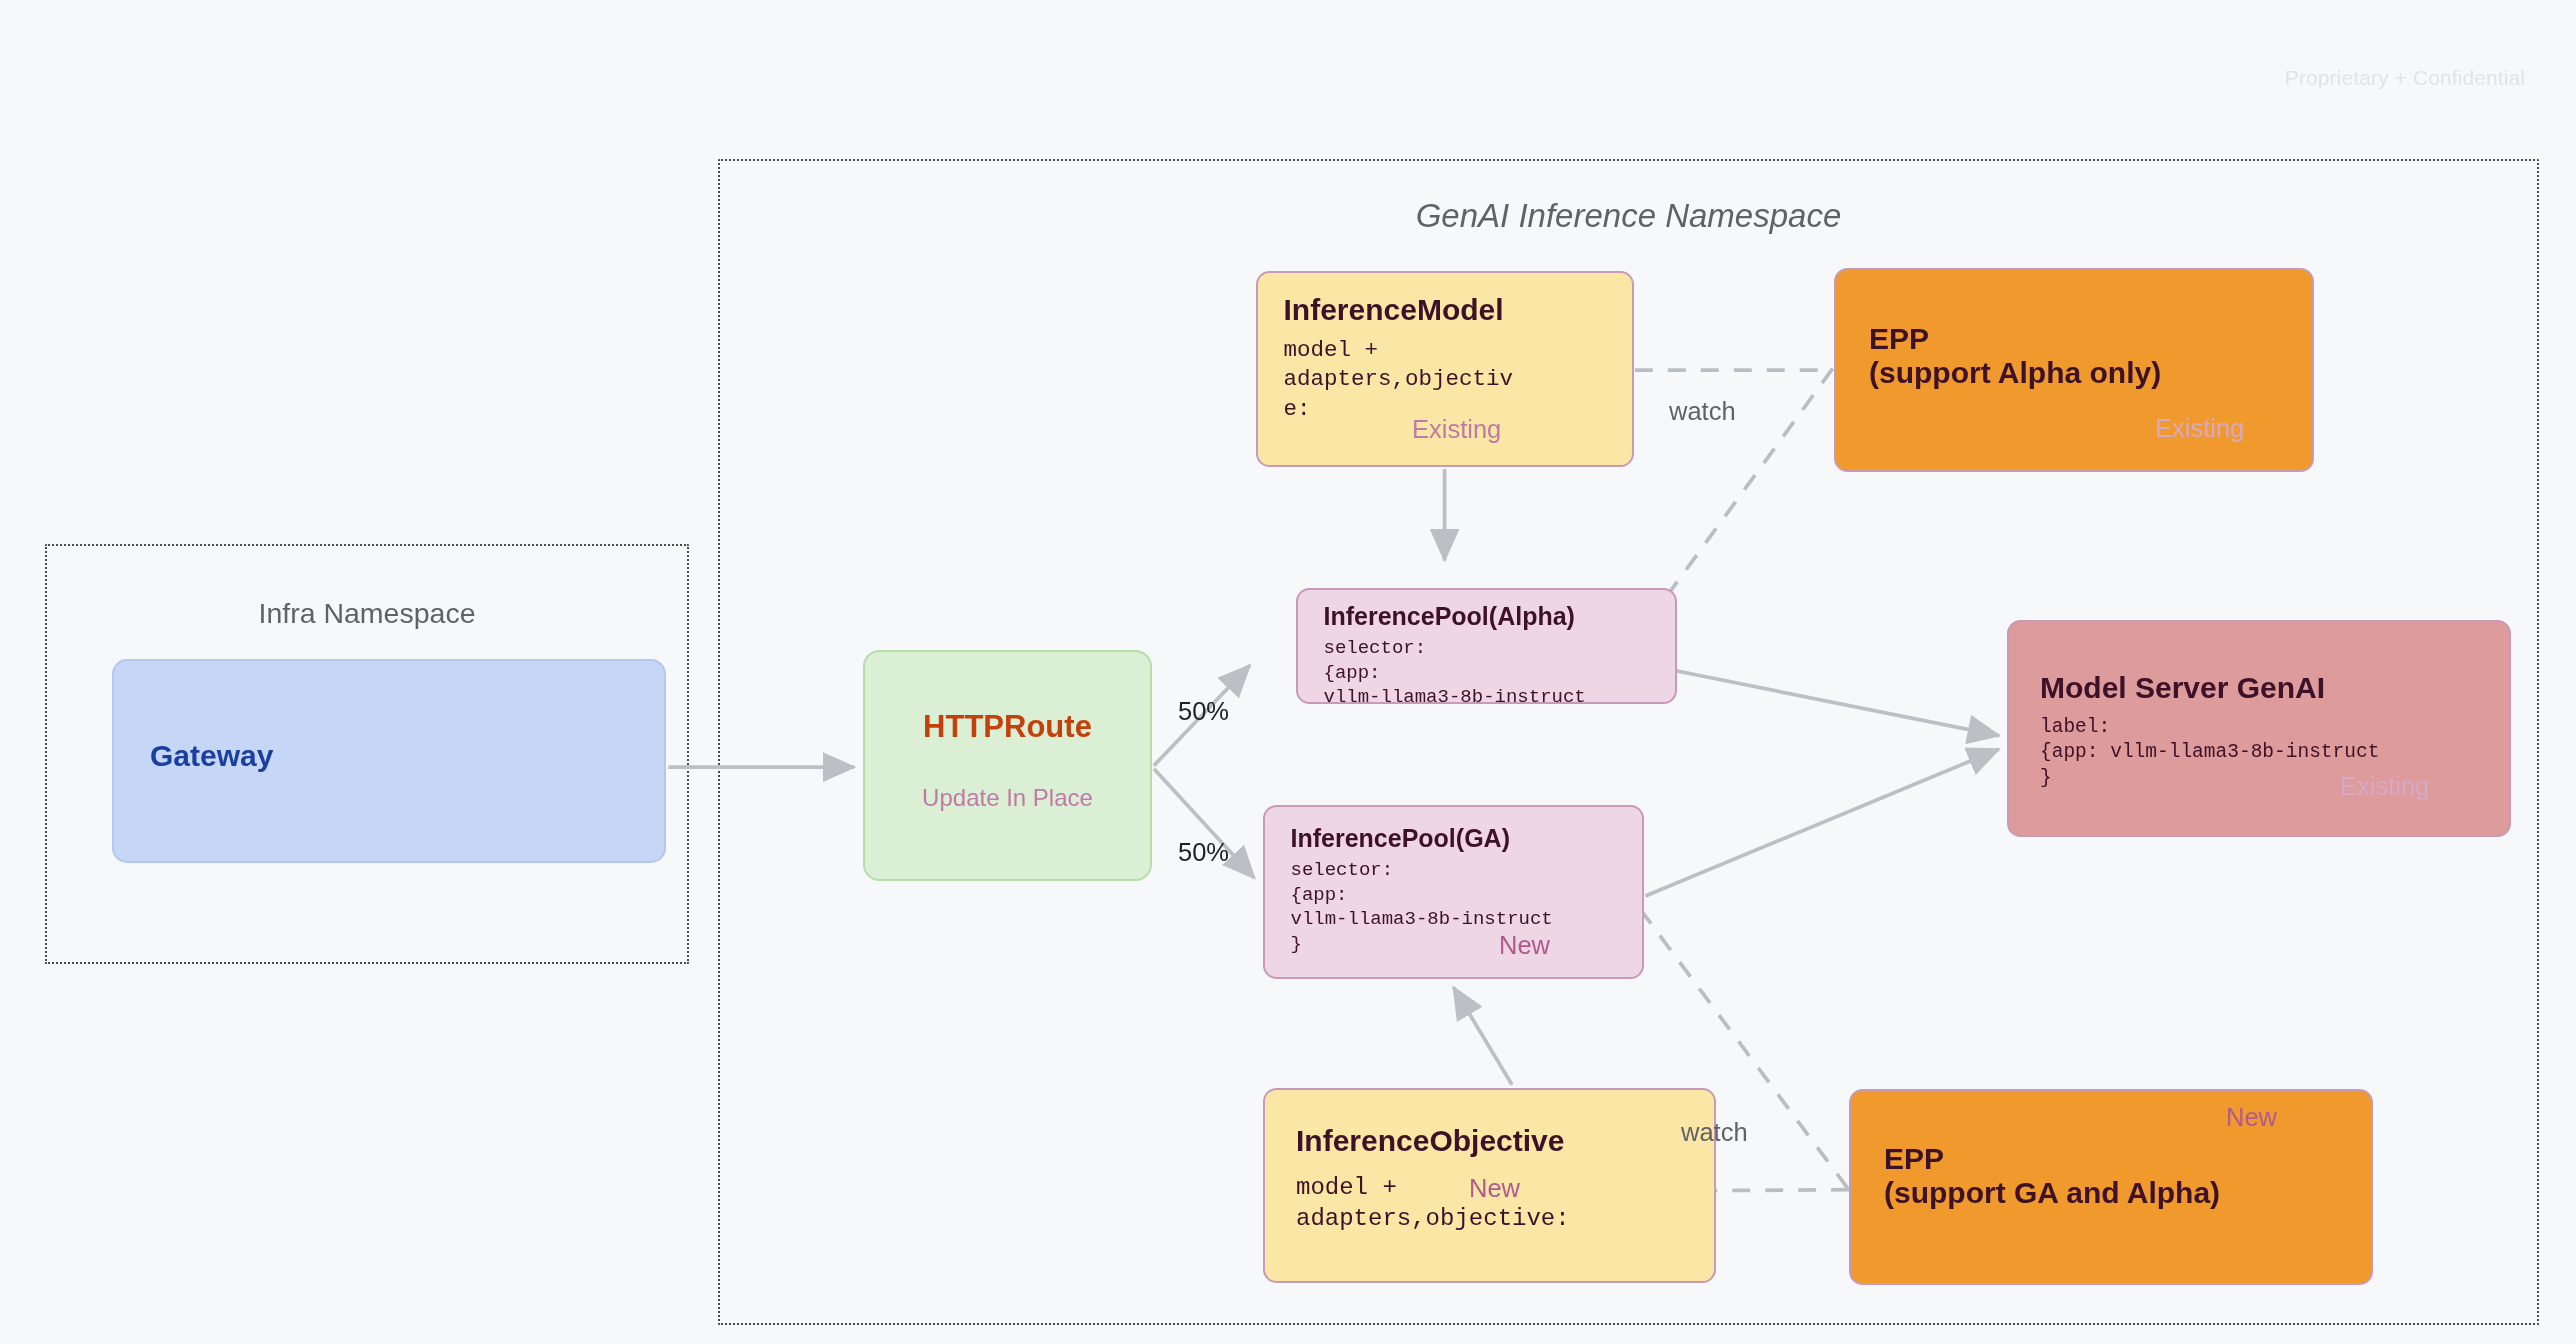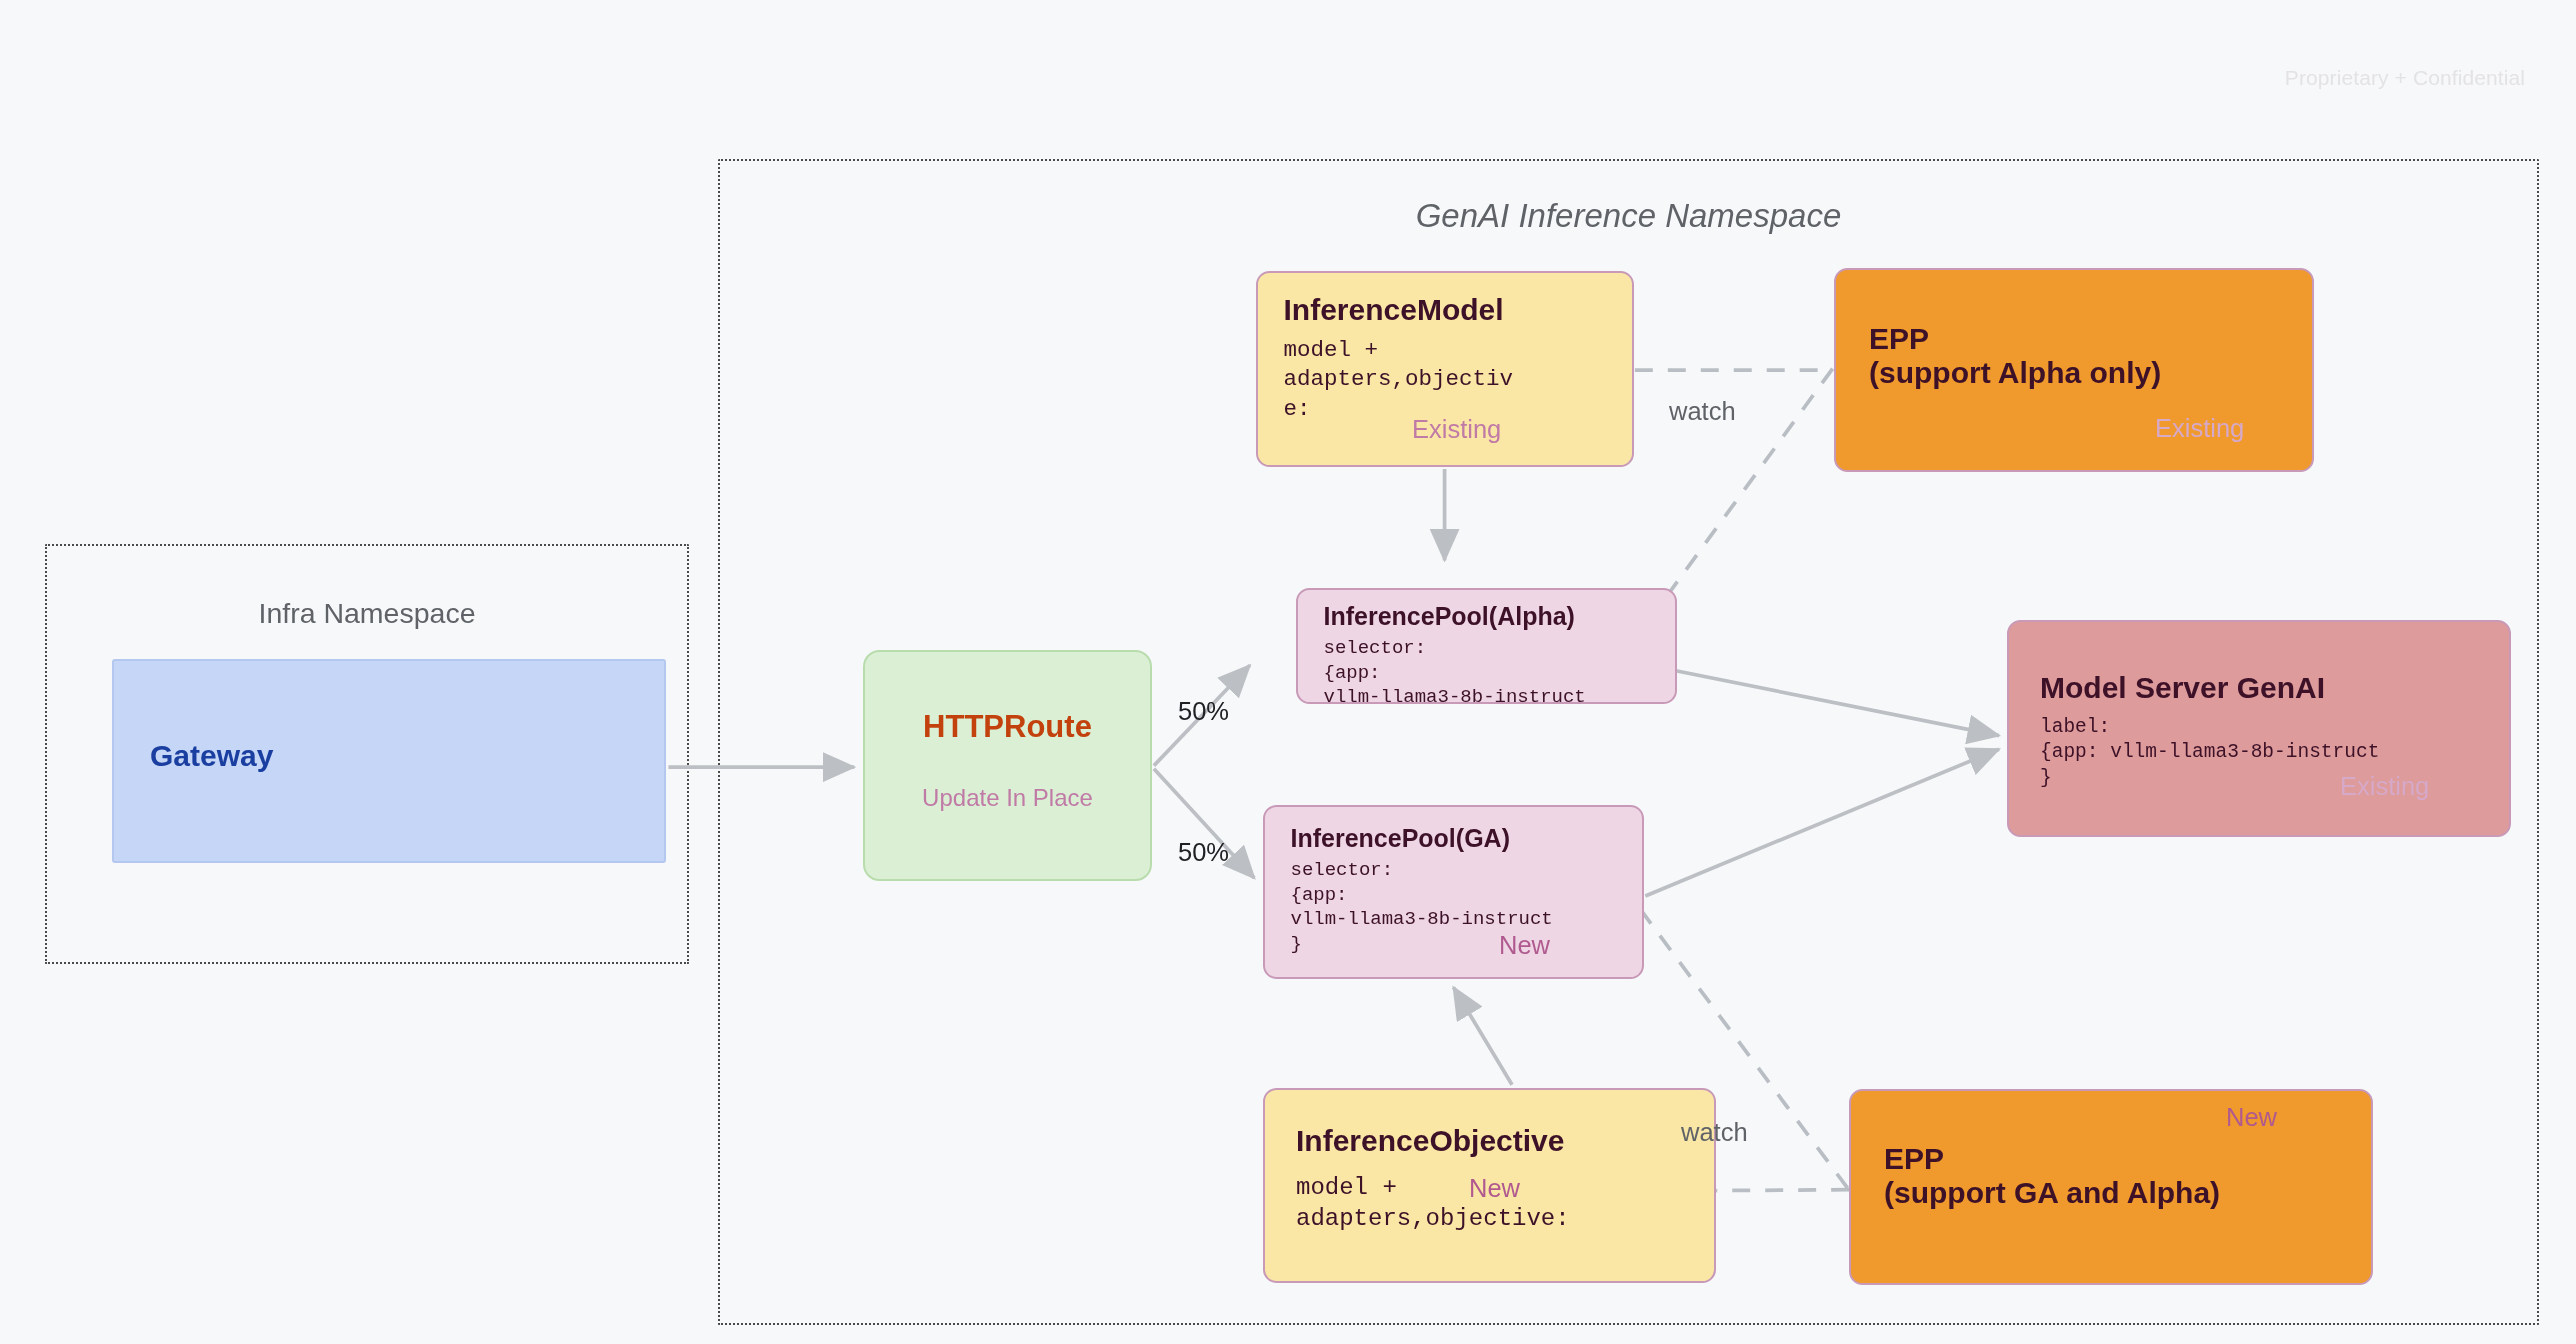--- a/index.html
+++ b/index.html
@@ -83,21 +83,21 @@
     white-space: nowrap;
   }
   .badge.mauve { color: #b05a8f; }
   .badge.pale  { color: #d6a9c8; }
 
   
   #gateway {
     left: 112px; top: 659px; width: 554px; height: 204px;
     background: #c5d6f7;
     border: 2.2px solid #b3c7ef;
-    border-radius: 3px;
+    border-radius: 15px;
   }
   #gateway .title {
     position: absolute; left: 36px; top: 78px;
     font-size: 30px; color: #1b3fa0;
   }
 
   #httproute {
     left: 863px; top: 650px; width: 289px; height: 231px;
     background: #dbefd4;
     border: 2.2px solid #b9dcad;

